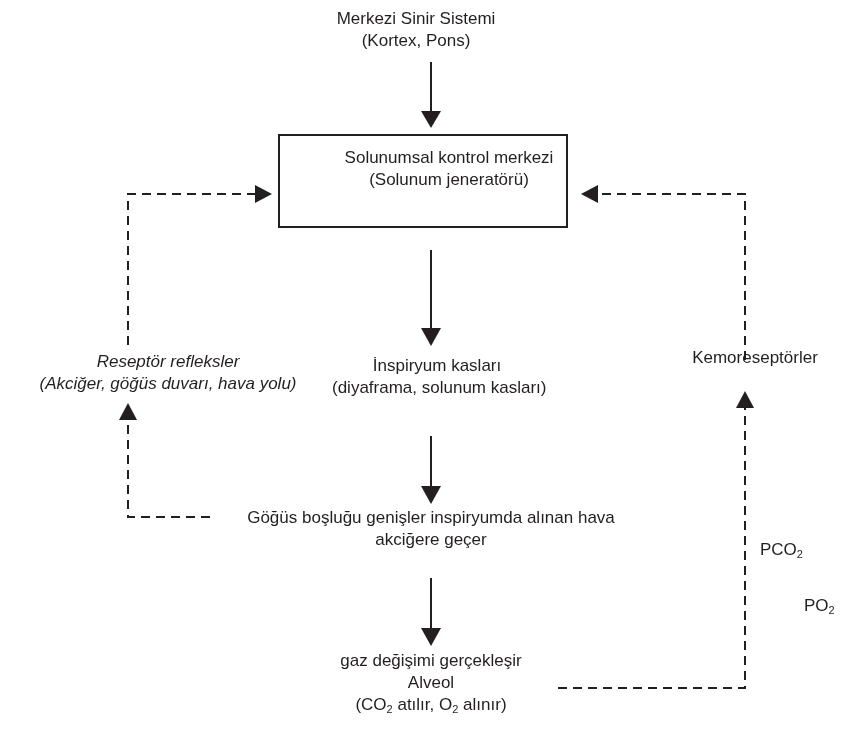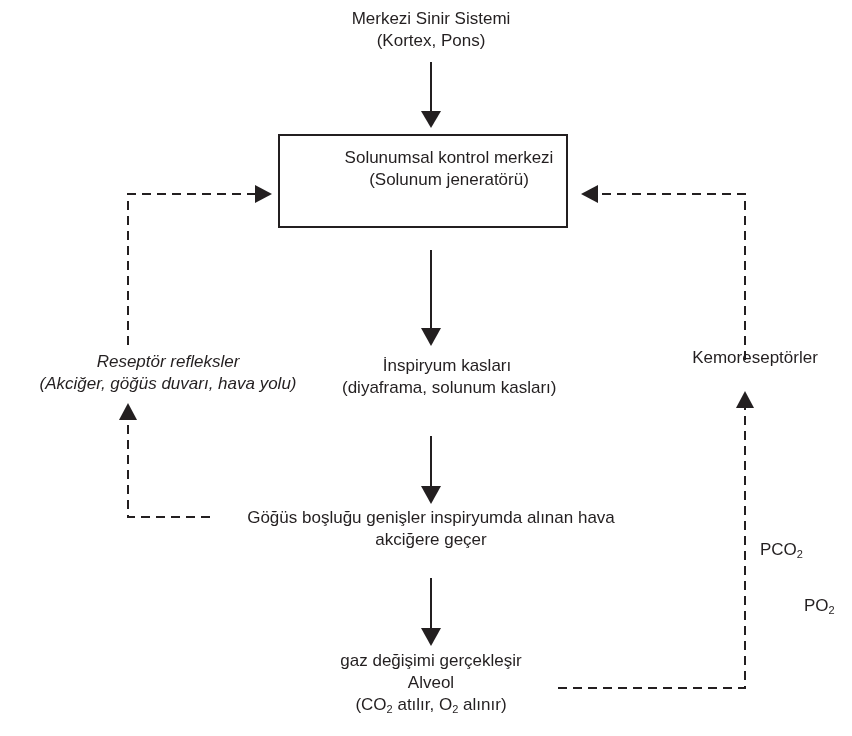--- a/index.html
+++ b/index.html
@@ -39,37 +39,37 @@
     <polyline points="558,688 745,688 745,408"></polyline>
   </g>
   <g fill="#231f20">
     <polygon points="255,185 255,203 272,194"></polygon>
     <polygon points="119,420 137,420 128,403"></polygon>
     <polygon points="598,185 598,203 581,194"></polygon>
     <polygon points="736,408 754,408 745,391"></polygon>
   </g>
 </svg>
 
-<div class="lbl" style="left:331px; top:8px; width:200px;">
+<div class="lbl" style="left:316px; top:8px; width:200px;">
   <span>Merkezi Sinir Sistemi</span>
   <span>(Kortex, Pons)</span>
 </div>
 
 <div class="box"></div>
 <div class="lbl" style="left:278px; top:147px; width:342px;">
   <span>Solunumsal kontrol merkezi</span>
   <span>(Solunum jeneratörü)</span>
 </div>
 
 <div class="lbl" style="left:8px; top:351px; width:320px;font-style:italic;">
   <span>Reseptör refleksler</span>
   <span>(Akciğer, göğüs duvarı, hava yolu)</span>
 </div>
 
-<div class="lbl" style="left:342px; top:355px; width:210px;">
+<div class="lbl" style="left:332px; top:355px; width:210px;">
   <span>İnspiryum kasları</span>
   <span>(diyaframa, solunum kasları)</span>
 </div>
 
 <div class="lbl" style="left:680px; top:347px; width:150px;">
   <span>Kemoreseptörler</span>
 </div>
 
 <div class="lbl" style="left:206px; top:507px; width:450px;">
   <span>Göğüs boşluğu genişler inspiryumda alınan hava</span>

